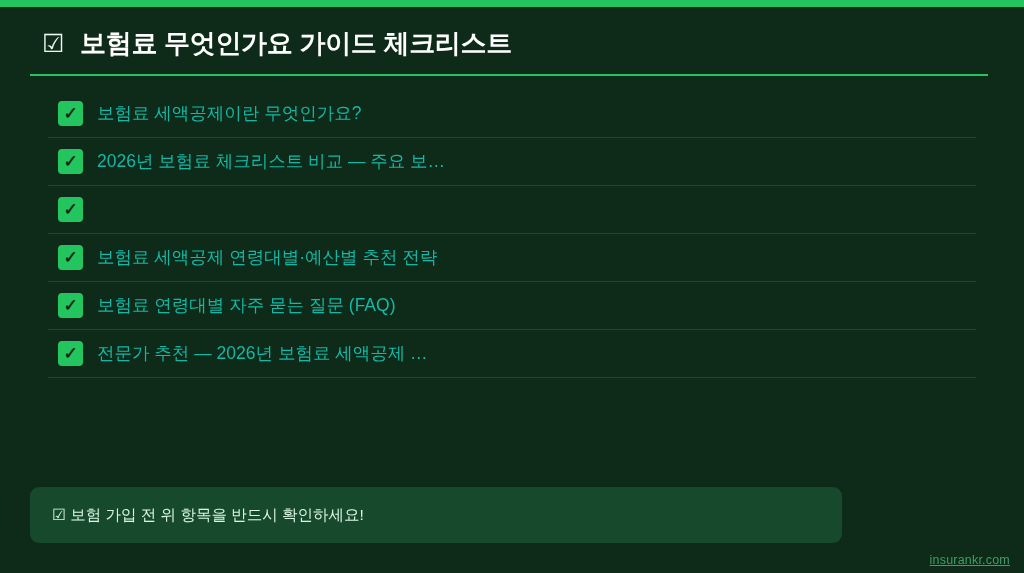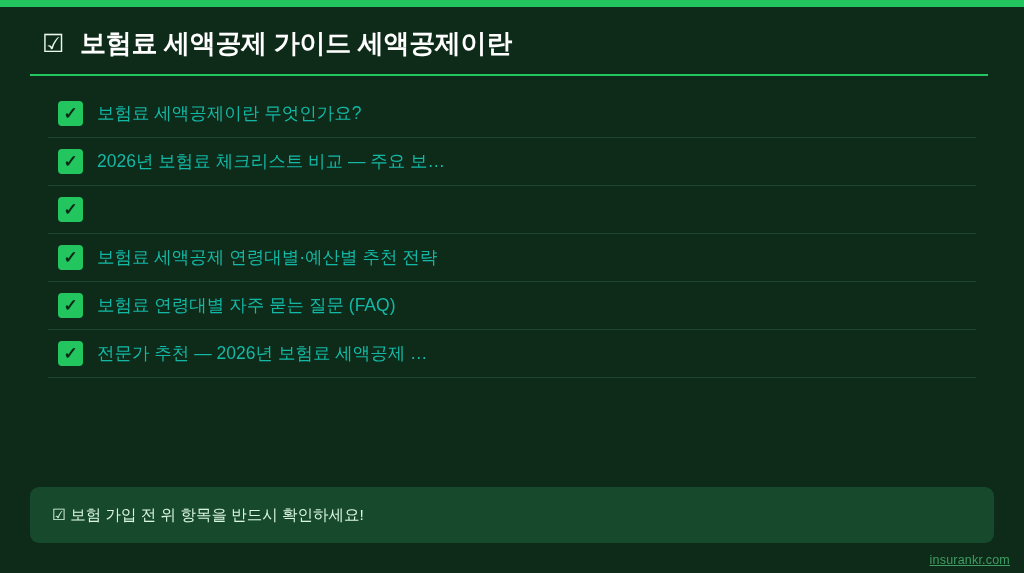--- a/index.html
+++ b/index.html
@@ -82,21 +82,21 @@
     font-size: 17.5px;
     color: #14b8a6;
     white-space: nowrap;
     overflow: hidden;
     text-overflow: ellipsis;
   }
   #footer-note {
     position: absolute;
     left: 30px;
     top: 487px;
-    width: 964px;
+    width: 812px;
     height: 56px;
     box-sizing: border-box;
     background: #17492c;
     border-radius: 9px;
     display: flex;
     align-items: center;
     padding-left: 22px;
   }
   #footer-note-text {
     font-size: 15.5px;
@@ -114,21 +114,21 @@
 </style>
 </head>
 <body>
 
 <div id="top-accent-bar"></div>
 
 <div id="page">
 
   <div id="header">
     <span id="header-icon">☑</span>
-    <span id="header-title">보험료 세액공제 가이드 세액공제이란</span>
+    <span id="header-title">보험료 무엇인가요 가이드 체크리스트</span>
   </div>
 
   <div id="checklist">
 
     <div class="check-row">
       <span class="check-box">✓</span>
       <span class="check-label">보험료 세액공제이란 무엇인가요?</span>
     </div>
 
     <div class="check-row">

